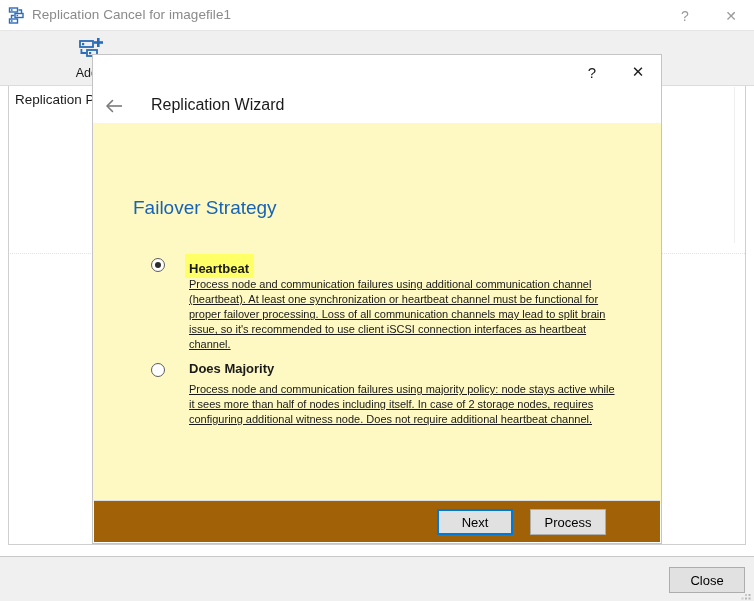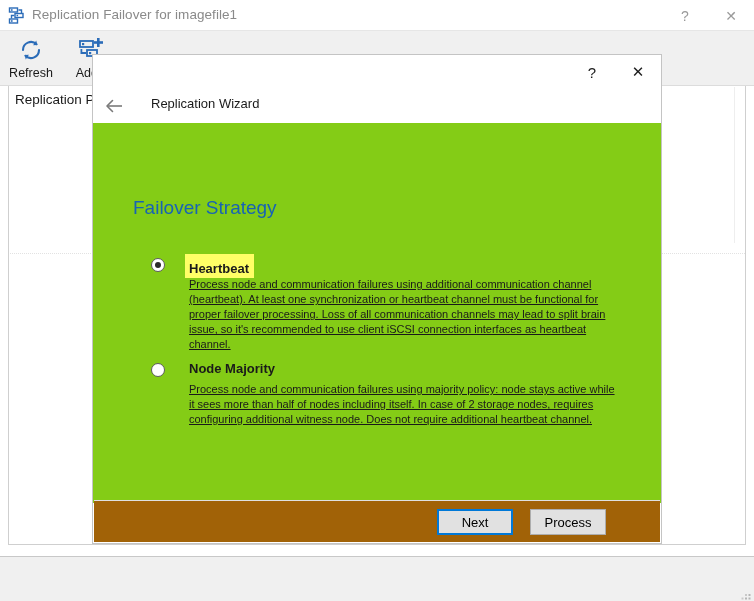--- a/index.html
+++ b/index.html
@@ -173,30 +173,30 @@
   }
   #dlg-back-btn {
     position: absolute;
     left: 8px; top: 4px;
     width: 26px; height: 26px;
     display: flex; align-items: center; justify-content: center;
   }
   #dlg-wizard-title {
     position: absolute;
     left: 58px; top: 7px;
-    font-size: 13px;
+    font-size: 16px;
     color: #1a1a1a;
     white-space: nowrap;
   }
 
   #dlg-body {
     position: absolute;
     left: 0; top: 68px;
     width: 568px; height: 380px;
-    background: #84cc16;
+    background: #fef9c3;
   }
   #dlg-page-heading {
     position: absolute;
     left: 40px; top: 74px;
     font-size: 19px;
     color: #1763b5;
     white-space: nowrap;
     font-weight: normal;
   }
 
@@ -288,37 +288,26 @@
         <rect x="1.5" y="1" width="8" height="4" fill="none" stroke="#2b6cb8" stroke-width="1.4"></rect>
         <rect x="3" y="2.2" width="1.6" height="1.6" fill="#2b6cb8"></rect>
         <path d="M10.5 3 L13.5 3 L13.5 6" fill="none" stroke="#2b6cb8" stroke-width="1.4"></path>
         <rect x="7" y="6.5" width="8" height="4" fill="none" stroke="#2b6cb8" stroke-width="1.4"></rect>
         <rect x="8.5" y="7.7" width="1.6" height="1.6" fill="#2b6cb8"></rect>
         <path d="M6.3 8.5 L3.5 8.5 L3.5 11.5" fill="none" stroke="#2b6cb8" stroke-width="1.4"></path>
         <rect x="1.5" y="12" width="8" height="4" fill="none" stroke="#2b6cb8" stroke-width="1.4"></rect>
         <rect x="3" y="13.2" width="1.6" height="1.6" fill="#2b6cb8"></rect>
       </svg>
     </span>
-    <span id="app-title-text">Replication Failover for imagefile1</span>
+    <span id="app-title-text">Replication Cancel for imagefile1</span>
     <span class="app-caption-btn" id="app-help-btn">?</span>
     <span class="app-caption-btn" id="app-close-btn">✕</span>
   </div>
 
   <div id="app-toolbar">
-    <div class="tool-btn" id="tool-refresh">
-      <span class="tool-icon">
-        <svg width="26" height="26" viewBox="0 0 26 26">
-          <path d="M21 13 A8 8 0 0 1 7.5 18.8" fill="none" stroke="#2b6cb8" stroke-width="2.1" stroke-linecap="round"></path>
-          <path d="M5 13 A8 8 0 0 1 18.5 7.2" fill="none" stroke="#2b6cb8" stroke-width="2.1" stroke-linecap="round"></path>
-          <path d="M18.2 3.6 L19.4 7.9 L15.1 8.3 Z" fill="#2b6cb8"></path>
-          <path d="M7.8 22.4 L6.6 18.1 L10.9 17.7 Z" fill="#2b6cb8"></path>
-        </svg>
-      </span>
-      <span class="tool-label">Refresh</span>
-    </div>
     <div class="tool-btn" id="tool-addreplica">
       <span class="tool-icon">
         <svg width="30" height="26" viewBox="0 0 30 26">
           <rect x="2" y="4" width="13" height="6" fill="none" stroke="#2b6cb8" stroke-width="1.8"></rect>
           <rect x="4" y="6" width="2.2" height="2.2" fill="#2b6cb8"></rect>
           <rect x="19" y="1" width="2.6" height="9" fill="#2b6cb8"></rect>
           <rect x="16" y="4.2" width="9" height="2.6" fill="#2b6cb8"></rect>
           <path d="M3.4 12 L3.4 16 L8 16" fill="none" stroke="#2b6cb8" stroke-width="1.8"></path>
           <rect x="9" y="13" width="10" height="6" fill="none" stroke="#2b6cb8" stroke-width="1.8"></rect>
           <rect x="11" y="15" width="2.2" height="2.2" fill="#2b6cb8"></rect>
@@ -331,20 +320,21 @@
 
   <div id="app-content">
     <div id="content-panel">
       <span id="panel-tab-label">Replication Partr</span>
       <div id="panel-separator"></div>
       <div id="panel-scrollbar"></div>
     </div>
   </div>
 
   <div id="app-bottombar">
+    <div id="app-close-button">Close</div>
     <span id="resize-grip">
       <svg width="12" height="12" viewBox="0 0 12 12">
         <rect x="8.5" y="8.5" width="2" height="2" fill="#b5b5b5"></rect>
         <rect x="5" y="8.5" width="2" height="2" fill="#b5b5b5"></rect>
         <rect x="8.5" y="5" width="2" height="2" fill="#b5b5b5"></rect>
         <rect x="1.5" y="8.5" width="2" height="2" fill="#c9c9c9"></rect>
         <rect x="5" y="5" width="2" height="2" fill="#c9c9c9"></rect>
       </svg>
     </span>
   </div>
@@ -371,21 +361,21 @@
     <div id="dlg-page-heading">Failover Strategy</div>
 
     <div class="option-row" id="option-heartbeat">
       <span class="radio-mark checked"></span>
       <span class="option-title highlighted">Heartbeat</span>
       <div class="option-desc">Process node and communication failures using additional communication channel (heartbeat). At least one synchronization or heartbeat channel must be functional for proper failover processing. Loss of all communication channels may lead to split brain issue, so it's recommended to use client iSCSI connection interfaces as heartbeat channel.</div>
     </div>
 
     <div class="option-row" id="option-nodemajority">
       <span class="radio-mark"></span>
-      <span class="option-title">Node Majority</span>
+      <span class="option-title">Does Majority</span>
       <div class="option-desc">Process node and communication failures using majority policy: node stays active while it sees more than half of nodes including itself. In case of 2 storage nodes, requires configuring additional witness node. Does not require additional heartbeat channel.</div>
     </div>
   </div>
 
   <div id="dlg-footer">
     <div class="dlg-btn" id="dlg-next-btn">Next</div>
     <div class="dlg-btn" id="dlg-cancel-btn">Process</div>
   </div>
 </div>
 

